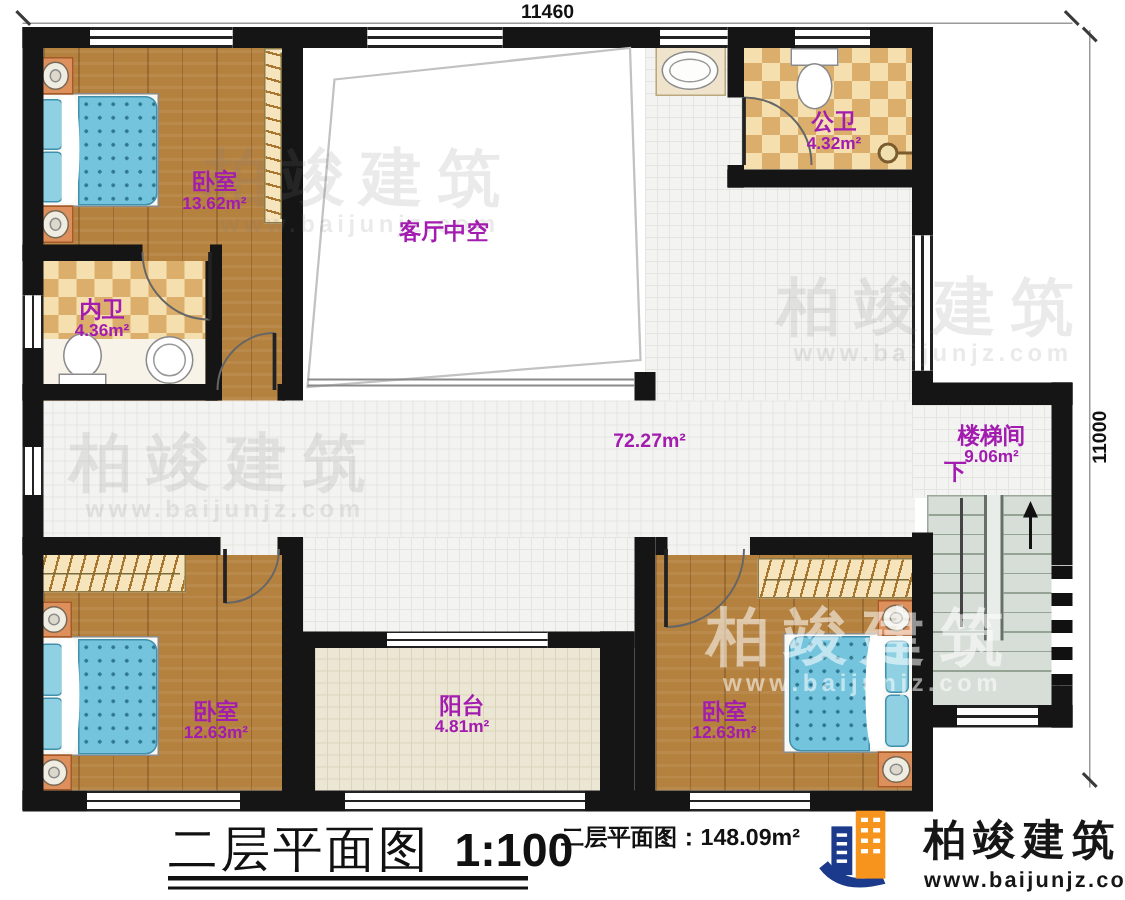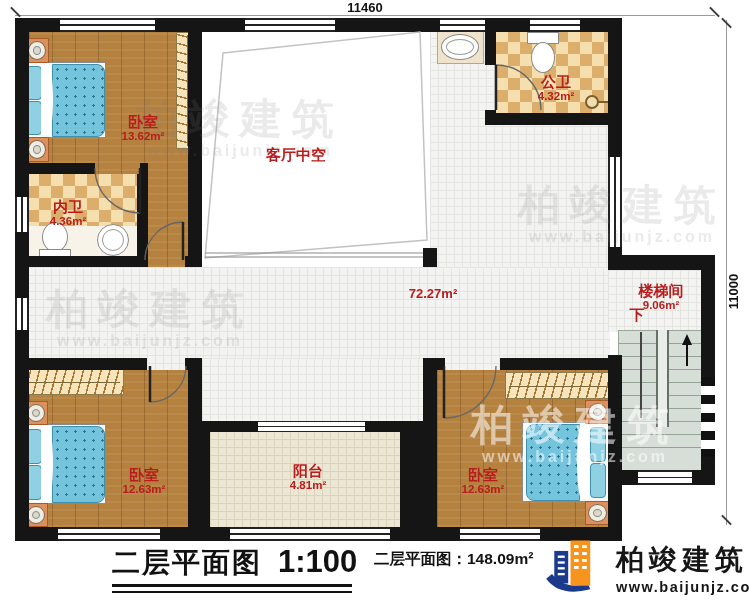--- a/index.html
+++ b/index.html
@@ -49,35 +49,35 @@
   .shower::after{content:"";position:absolute;left:11px;top:4px;width:13px;height:2px;background:#7a5c2e;}
   
   .stairs{position:absolute;background-color:#d7ded7;border:1px solid #9aa89a;z-index:10;
     background-image:repeating-linear-gradient(180deg,transparent 0 12px,#94a394 12px 13px);}
   .stair-divider{position:absolute;background:#e9ede9;border-left:2px solid #667066;border-right:2px solid #667066;z-index:11;}
   .stair-landing{position:absolute;background:#d7ded7;z-index:11;}
   .walkline{position:absolute;background:#444;z-index:12;}
   .arrow-line{position:absolute;background:#111;z-index:12;}
   .arrow-head{position:absolute;width:0;height:0;border-left:5px solid transparent;border-right:5px solid transparent;border-bottom:11px solid #111;z-index:12;}
   
-  .room-label{position:absolute;transform:translateX(-50%);text-align:center;line-height:1.15;z-index:50;white-space:nowrap;color:#b91c1c;}
+  .room-label{position:absolute;transform:translateX(-50%);text-align:center;line-height:1.15;z-index:50;white-space:nowrap;color:#a21caf;}
   .room-label .nm{font-size:15px;font-weight:bold;display:block;}
   .room-label .ar{font-size:11.5px;font-weight:bold;display:block;}
   .watermark{position:absolute;transform:translate(-50%,-50%);text-align:center;z-index:45;pointer-events:none;
     color:rgba(125,125,125,0.16);line-height:1;white-space:nowrap;}
   .watermark .wm-big{display:block;font-size:42px;font-weight:bold;letter-spacing:10px;}
   .watermark .wm-small{display:block;font-size:16px;font-weight:bold;letter-spacing:3px;margin-top:3px;}
   .wm-light{color:rgba(255,255,255,0.55);}
   
   .dim-line{position:absolute;background:#9a9a9a;z-index:20;}
   .tick{position:absolute;width:13px;height:2px;background:#3a3a3a;transform:rotate(45deg);z-index:21;}
   .dim-text{position:absolute;font-size:13px;font-weight:bold;color:#111;z-index:21;text-align:center;}
   
   .tb{position:absolute;z-index:60;color:#111;}
-  .title-main{font-size:28px;font-weight:bold;letter-spacing:2px;}
+  .title-main{font-size:33px;font-weight:normal;letter-spacing:2px;}
   .title-scale{font-size:31px;font-weight:bold;margin-left:16px;}
   .tb-line{position:absolute;background:#111;z-index:60;}
   .info-line{font-size:15.5px;font-weight:bold;line-height:1.4;}
   .logo-name{font-size:28px;font-weight:bold;letter-spacing:5px;color:#161616;}
   .logo-url{font-size:14.5px;font-weight:bold;letter-spacing:1.5px;color:#161616;}
 </style>
 </head>
 <body>
 
 <div id="stage">

